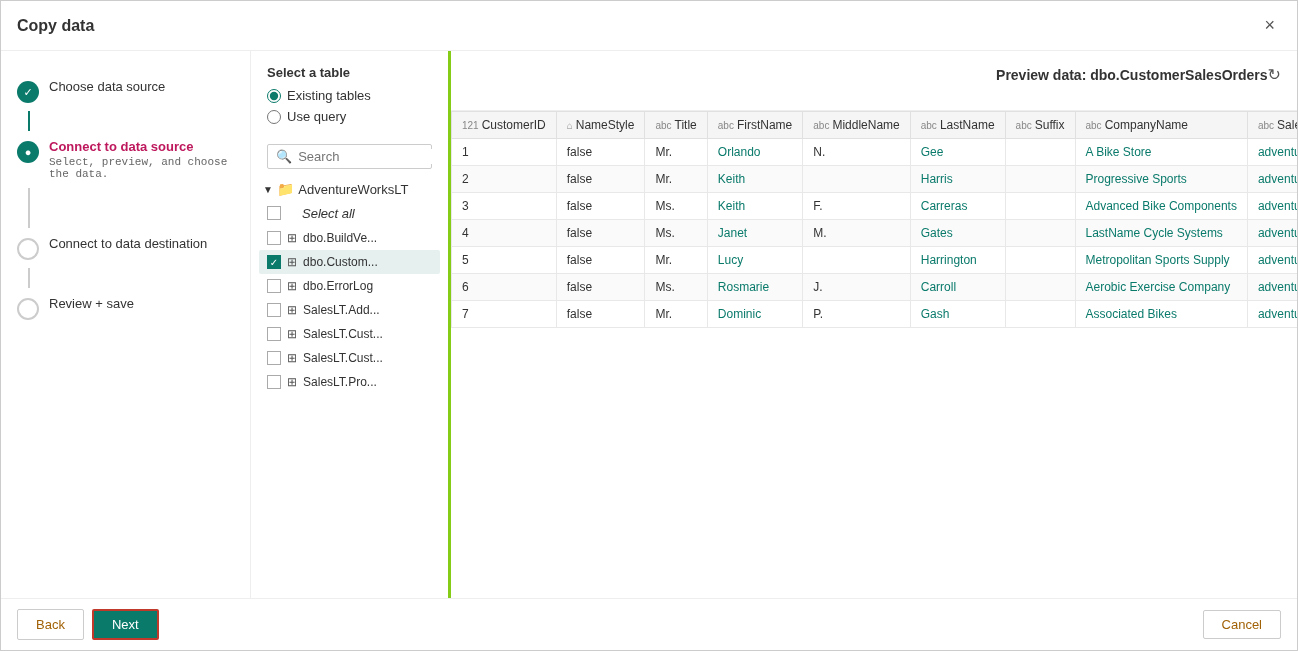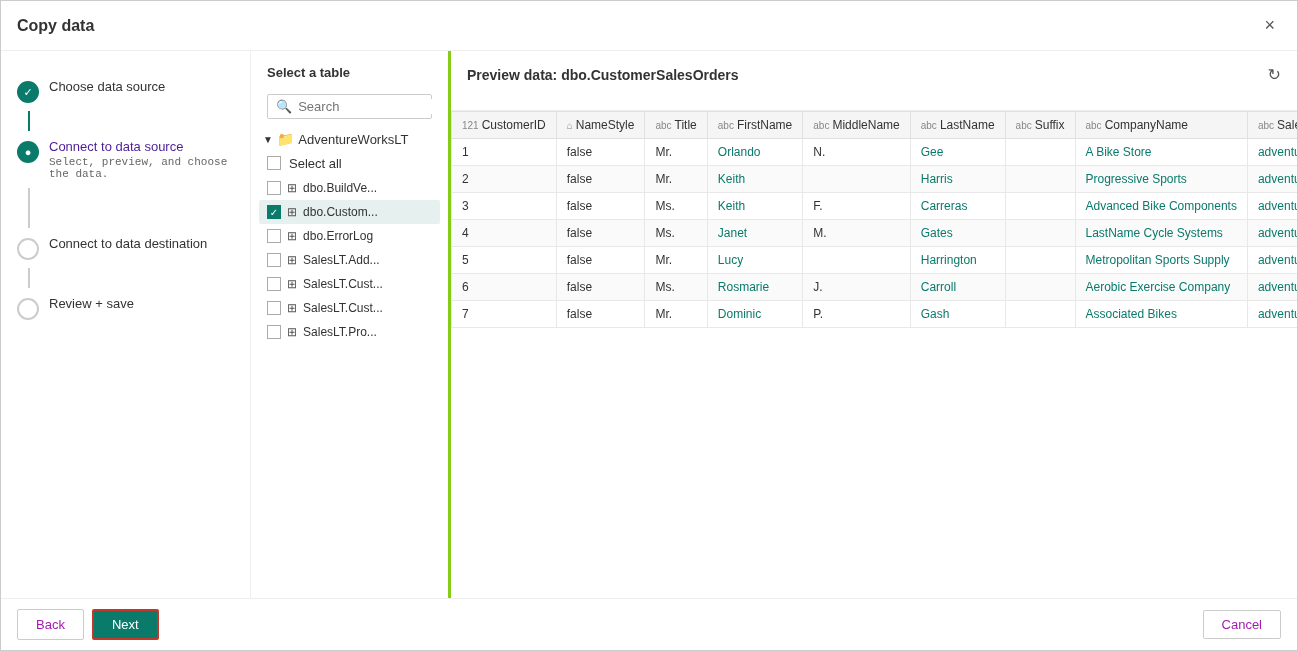--- a/index.html
+++ b/index.html
@@ -109,22 +109,22 @@
     }
 
     .step-sublabel {
       font-size: 11px;
       color: #666;
       margin-top: 2px;
       font-family: Liberation Mono, monospace;
     }
 
     .step-item.active .step-label {
-      color: #4c1d95;
-      font-weight: 400;
+      color: #be185d;
+      font-weight: 700;
     }
 
     
     .table-panel {
       width: 200px;
       border-right: 3px solid #84cc16;
       flex-shrink: 0;
       display: flex;
       flex-direction: column;
       overflow: hidden;
@@ -189,24 +189,25 @@
       display: flex;
       align-items: center;
       gap: 4px;
       padding: 4px 4px;
       cursor: pointer;
       font-size: 13px;
     }
 
     .select-all-row {
       display: flex;
-      gap: 8px;
+      gap: 21px;
       padding: 5px 4px 5px 8px;
       cursor: pointer;
       font-size: 13px;
+      font-style: italic;
     }
 
     .table-row-item {
       display: flex;
       align-items: center;
       gap: 6px;
       padding: 5px 4px 5px 8px;
       cursor: pointer;
       font-size: 12px;
       border-radius: 2px;
@@ -236,21 +237,21 @@
     .preview-panel {
       flex: 1;
       display: flex;
       flex-direction: column;
       overflow: hidden;
     }
 
     .preview-header {
       display: flex;
       align-items: center;
-      justify-content: space-between;
+      justify-content: flex-end;
       padding: 14px 16px 8px;
       flex-shrink: 0;
     }
 
     .preview-title {
       font-size: 14px;
       font-weight: 600;
     }
 
     .refresh-icon {
@@ -325,21 +326,21 @@
       gap: 8px;
     }
 
     .btn {
       padding: 6px 18px;
       border: 1px solid #ccc;
       background: #fff;
       cursor: pointer;
       font-size: 13px;
       border-radius: 2px;
-      color: #a21caf;
+      color: #a16207;
     }
 
     .btn-primary {
       background: #0a7a6b;
       color: white;
       border: 2px solid #c0392b;
     }
 
     .btn-cancel {
       border: 1px solid #ccc;
@@ -391,20 +392,30 @@
         <div class="step-content">
           <div class="step-label">Review + save</div>
         </div>
       </div>
 
     </div>
 
     <div class="table-panel">
       <div class="table-panel-header">Select a table</div>
 
+      <div class="radio-group">
+        <label class="radio-item">
+          <input type="radio" name="tableType" checked="" style="">
+          <span>Existing tables</span>
+        </label>
+        <label class="radio-item">
+          <input type="radio" name="tableType" style="">
+          <span>Use query</span>
+        </label>
+      </div>
 
       <div class="search-box">
         <span style="color:#888; font-size:13px;">🔍</span>
         <input type="text" placeholder="Search" style="">
       </div>
 
       <div class="table-list">
         <div class="db-group">
           <div class="db-group-header">
             <span style="font-size:10px;">▼</span>

